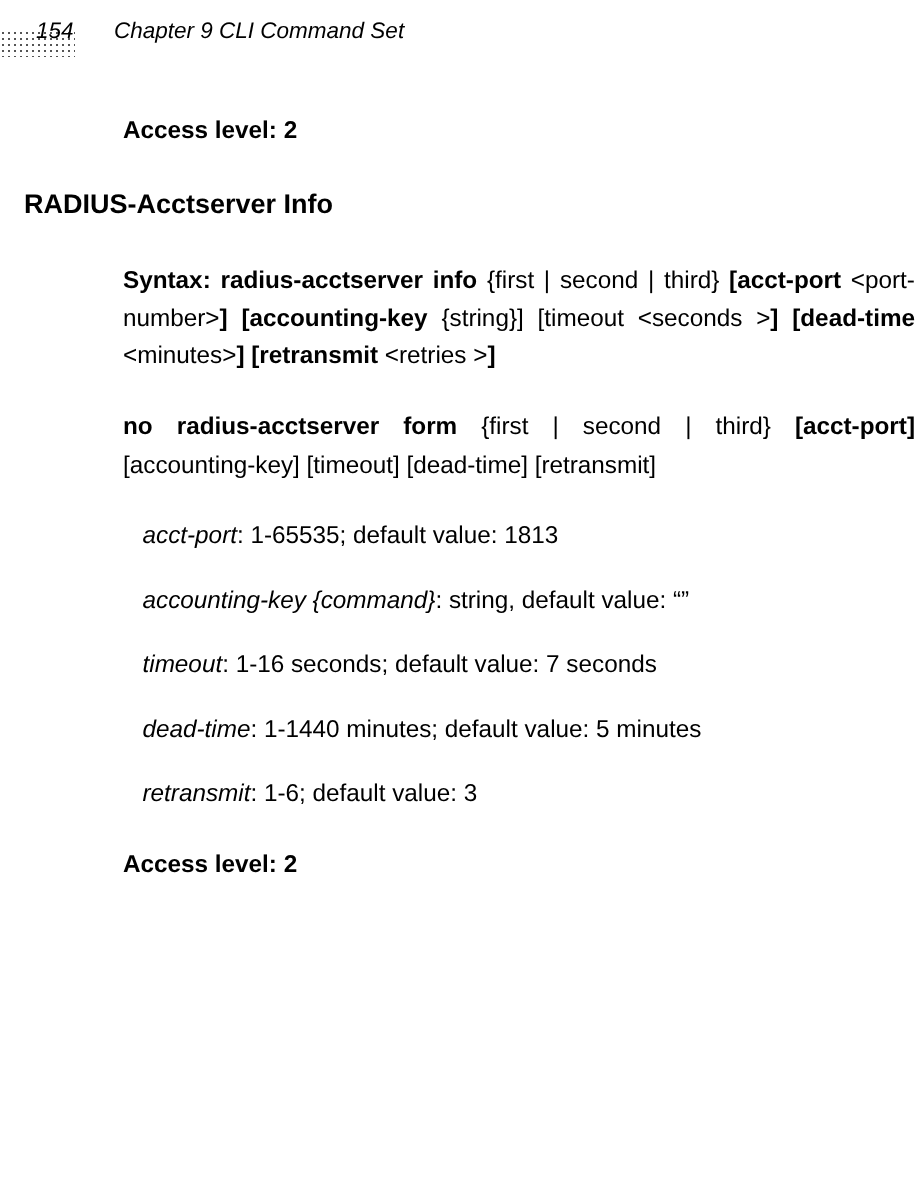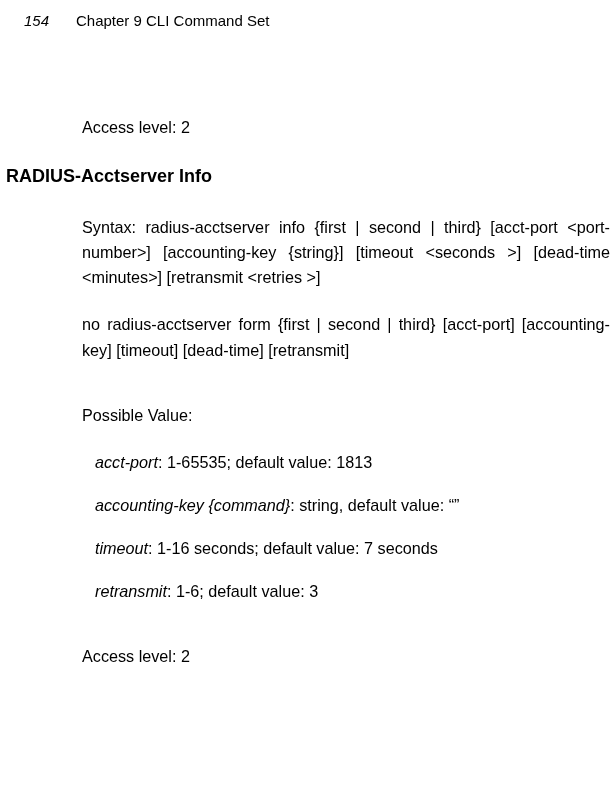--- a/index.html
+++ b/index.html
@@ -40,31 +40,32 @@
       position: absolute;
       left: 24px;
       top: 12px;
       font-style: italic;
       font-size: 15px;
     }
     .chapter-title {
       position: absolute;
       left: 76px;
       top: 12px;
+      font-style: italic;
       font-size: 15px;
     }
     .content {
       padding-top: 30px;
     }
     .indent1 {
       padding-left: 82px;
       padding-right: 6px;
     }
     .indent0 {
-      padding-left: 6px;
+      padding-left: 16px;
       padding-right: 6px;
     }
     .indent2 {
       padding-left: 100px;
       padding-right: 6px;
     }
     .para {
       font-size: 16.2px;
       line-height: 1.55;
       margin-bottom: 22px;
@@ -76,22 +77,21 @@
       text-align: justify;
       text-justify: inter-word;
     }
     .heading-section {
       font-size: 18px;
       font-weight: bold;
       margin-bottom: 28px;
       margin-top: 8px;
     }
     .bold {
-      font-weight: normal;
-      margin-top: 40px;
+      font-weight: bold;
     }
     .italic {
       font-style: italic;
       margin-left: 13px;
     }
     .access-level-top {
       margin-bottom: 26px;
     }
   </style>
 </head>
@@ -111,34 +111,36 @@
 
 
   <div class="indent1 para para-just">
     <span class="bold">Syntax: radius-acctserver info</span><span> {first | second | third} </span><span class="bold">[acct-port</span><span> &lt;port-number&gt;</span><span class="bold">]  [accounting-key</span><span> {string}]  [timeout &lt;seconds &gt;</span><span class="bold">] [dead-time</span><span> &lt;minutes&gt;</span><span class="bold">]  [retransmit</span><span> &lt;retries &gt;</span><span class="bold">]</span>
   </div>
 
   <div class="indent1 para para-just">
     <span class="bold">no radius-acctserver form</span><span> {first | second | third} </span><span class="bold">[acct-port]</span><span> [accounting-key] [timeout] [dead-time] [retransmit]</span>
   </div>
 
-  <div class="indent1 para bold">Possible Value:</div>
 
   <div class="indent1 para para-tight">
     <span class="italic">acct-port</span><span>: 1-65535; default value: 1813</span>
   </div>
 
   <div class="indent1 para para-tight">
     <span class="italic">accounting-key {command}</span><span>: string, default value: “”</span>
   </div>
 
   <div class="indent1 para para-tight">
     <span class="italic">timeout</span><span>: 1-16 seconds; default value: 7 seconds</span>
   </div>
 
+  <div class="indent1 para para-tight">
+    <span class="italic">dead-time</span><span>: 1-1440 minutes; default value: 5 minutes</span>
+  </div>
 
   <div class="indent1 para">
     <span class="italic">retransmit</span><span>: 1-6;  default value: 3</span>
   </div>
 
   <div class="indent1 para bold">Access level: 2</div>
 
 </div>
 
 </body></html>

